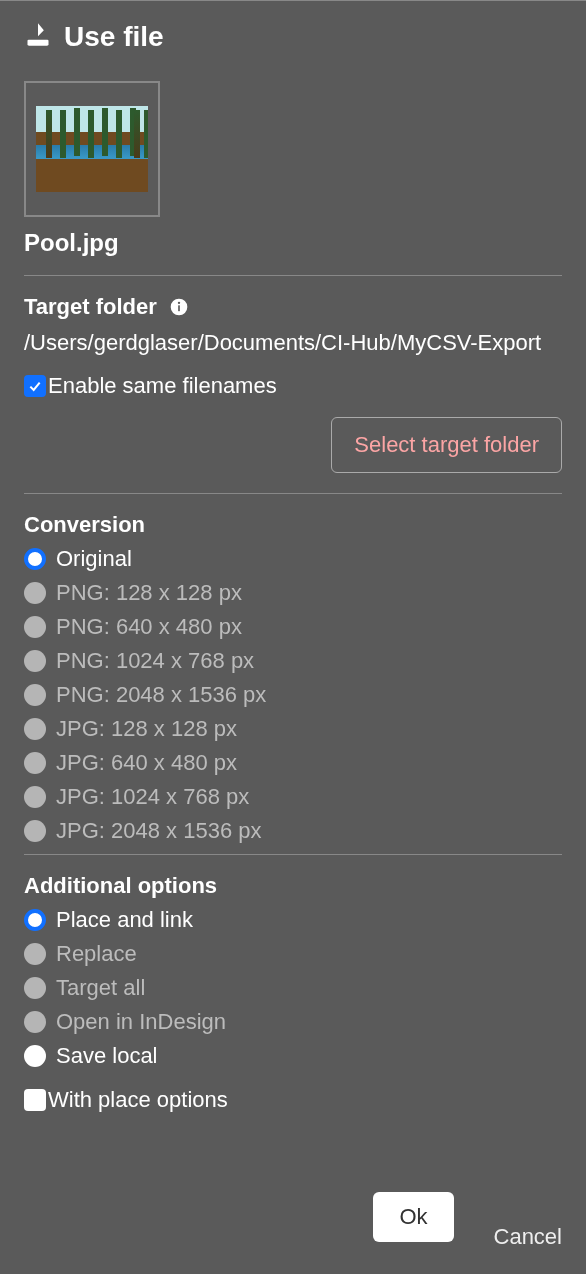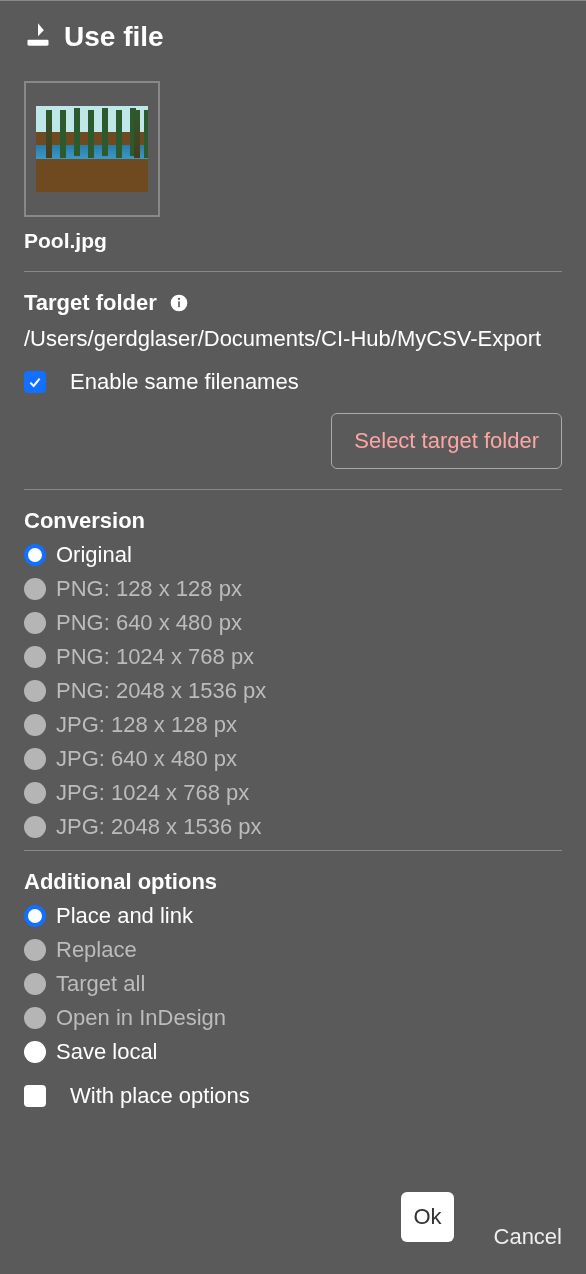--- a/index.html
+++ b/index.html
@@ -65,21 +65,21 @@
     content: '';
     position: absolute;
     top: 4px;
     width: 6px;
     height: 48px;
     background: linear-gradient(180deg, #2d5a2d 0%, #4a3a1a 100%);
   }
   .thumb-img::before { left: 10px; box-shadow: 14px 0 0 #2d5a2d, 28px -2px 0 #2d5a2d, 42px 0 0 #2d5a2d, 56px -2px 0 #2d5a2d, 70px 0 0 #2d5a2d, 84px -2px 0 #2d5a2d, 98px 0 0 #2d5a2d; }
   .thumb-img::after { right: 8px; }
   .filename {
-    font-size: 21px;
+    font-size: 24px;
     font-weight: 700;
     margin-top: 12px;
     margin-bottom: 18px;
   }
   hr.sep {
     border: none;
     border-top: 1px solid #888;
     margin: 0;
   }
   .section-label {
@@ -99,21 +99,21 @@
   .path {
     font-size: 22px;
     font-weight: 400;
     line-height: 1.5;
     margin-bottom: 14px;
     word-break: break-all;
   }
   .chk-row {
     display: flex;
     align-items: center;
-    gap: 24px;
+    gap: 2px;
     margin-bottom: 18px;
     text-align: center;
   }
   .chk {
     width: 22px;
     height: 22px;
     border-radius: 4px;
     background: #fff;
     display: flex;
     align-items: center;
@@ -173,21 +173,21 @@
     display: flex;
     gap: 40px;
     align-items: center;
   }
   .btn-primary {
     background: #fff;
     color: #333;
     border: none;
     border-radius: 6px;
     font-size: 22px;
-    padding: 12px 12px;
+    padding: 12px 26px;
     cursor: pointer;
   }
   .btn-text {
     background: none;
     border: none;
     color: #eee;
     font-size: 22px;
     cursor: pointer;
     margin-top: 40px;
   }

